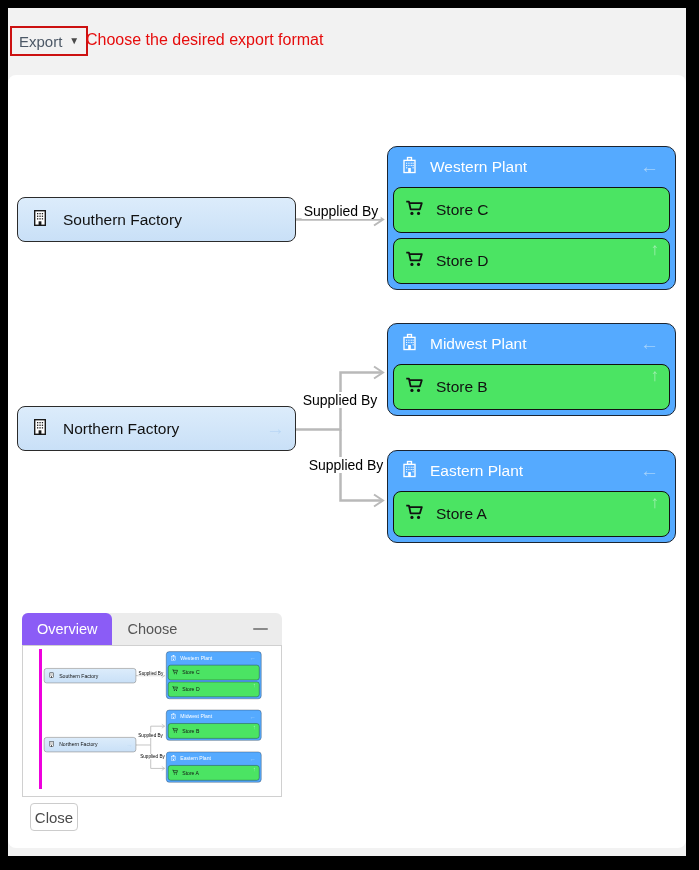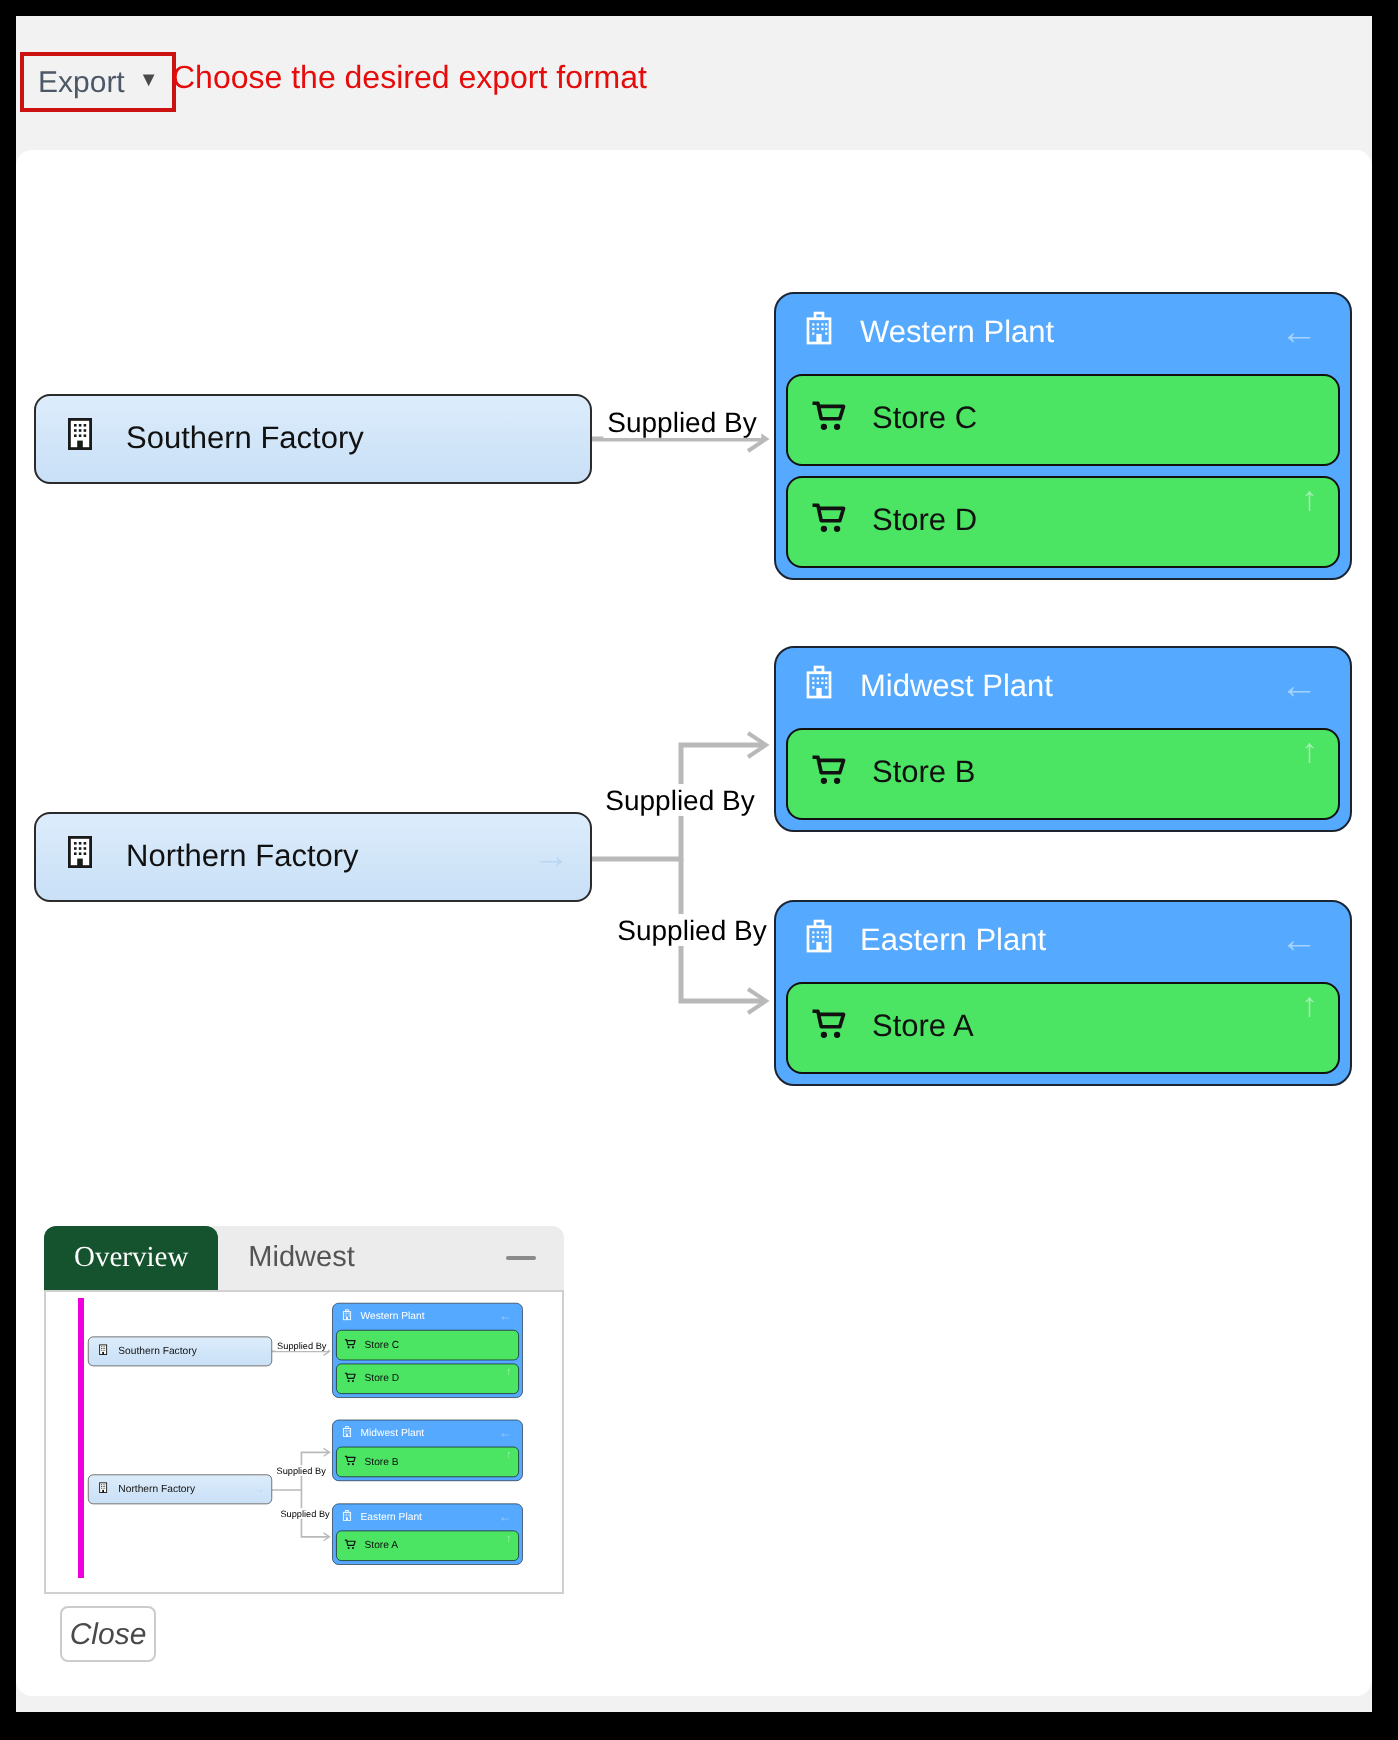--- a/index.html
+++ b/index.html
@@ -70,21 +70,21 @@
 
   
   .overview{position:absolute;left:14px;top:538px;width:260px;}
   .ov-tabs{
     height:32px;background:#ececec;border-radius:6px 6px 0 0;
     display:flex;align-items:stretch;
   }
   .ov-tab{
     display:flex;align-items:center;padding:0 15px;font-size:14.5px;cursor:pointer;color:#555;
   }
-  .ov-tab.active{background:#14532d;color:#fff;border-radius:6px 6px 0 0;font-family:Liberation Serif, serif;}
+  .ov-tab.active{background:#8b5cf6;color:#fff;border-radius:6px 6px 0 0;}
   .ov-min{
     margin-left:auto;align-self:center;margin-right:14px;width:15px;height:2.5px;
     background:#8a8a8a;border-radius:1px;cursor:pointer;
   }
   .ov-body{
     position:relative;height:152px;background:#fff;border:1px solid #d0d0d0;
     box-sizing:border-box;overflow:hidden;cursor:pointer;
   }
   .viewport-line{
     position:absolute;left:16px;top:3px;width:3px;height:140px;background:#ee00dd;z-index:5;
@@ -92,21 +92,21 @@
   .mini{
     position:absolute;left:18px;top:-18px;transform:scale(0.33);transform-origin:0 0;
     pointer-events:none;z-index:1;
   }
 
   
   .close-btn{
     position:absolute;left:22px;top:728px;width:48px;height:28px;
     background:#fff;border:1px solid #ccc;border-radius:4px;
     font-size:15px;color:#4a4a4a;display:flex;align-items:center;justify-content:center;
-    cursor:pointer;font-family:"Liberation Sans", sans-serif;font-style:italic;
+    cursor:pointer;font-family:"Liberation Sans", sans-serif;
   }
 </style>
 </head>
 <body>
 
 <div class="app">
 
   <div class="toolbar">
     <div class="export-btn">
       <span>Export</span>
@@ -301,21 +301,21 @@
 
       <div class="link-label" style="left:333px;top:136px;">Supplied By</div>
       <div class="link-label" style="left:332px;top:325px;">Supplied By</div>
       <div class="link-label" style="left:338px;top:390px;">Supplied By</div>
 
     </div>
 
     <div class="overview">
       <div class="ov-tabs">
         <div class="ov-tab active">Overview</div>
-        <div class="ov-tab">Midwest</div>
+        <div class="ov-tab">Choose</div>
         <div class="ov-min"></div>
       </div>
       <div class="ov-body">
         <div class="viewport-line"></div>
 
       <div class="diagram mini">
 
       <svg class="links-svg" width="678" height="500">
         <path d="M288 144.5 H374" stroke="#b9b9b9" stroke-width="2.5" fill="none"></path>
         <polyline points="366,138.5 375,144.5 366,150.5" stroke="#b9b9b9" stroke-width="2" fill="none"></polyline>

